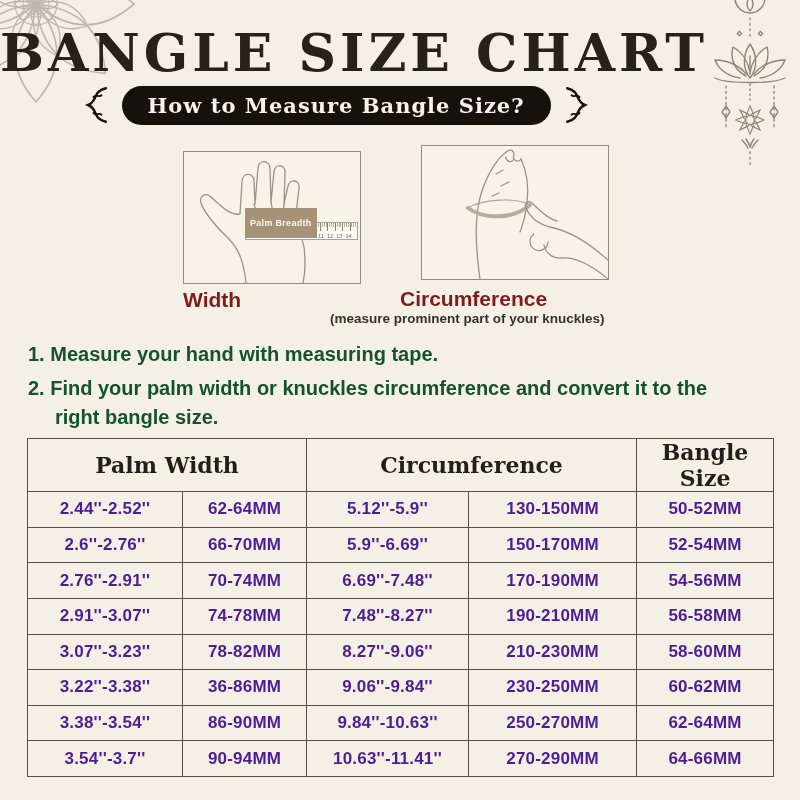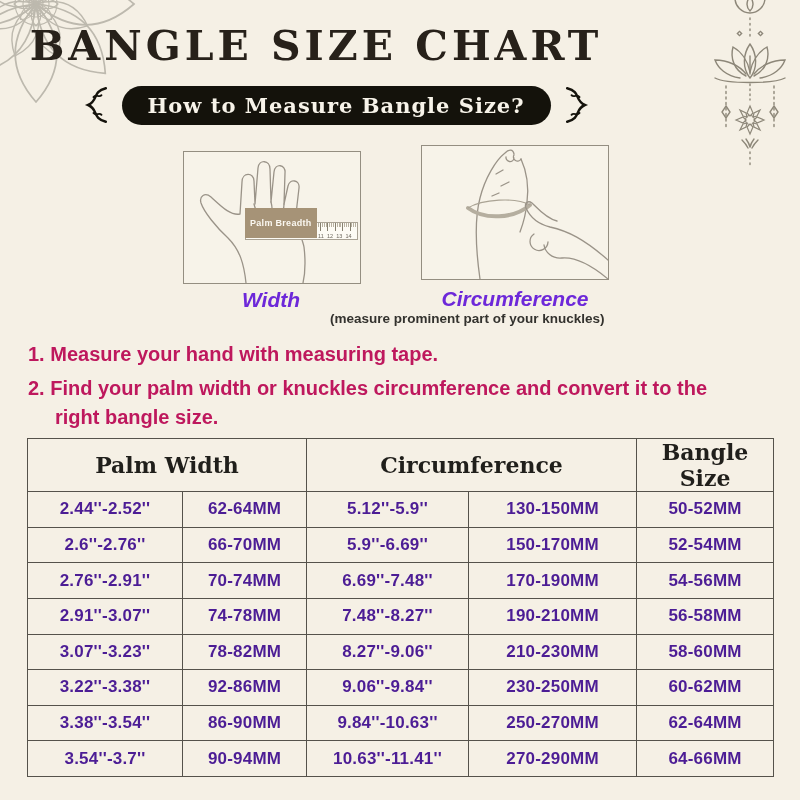--- a/index.html
+++ b/index.html
@@ -12,21 +12,21 @@
   .abs{position:absolute;}
 
   
   #mandala{left:-12px;top:-14px;}
   #lotus-pendant{left:688px;top:-6px;}
 
   
   .title{
     left:0;top:22px;width:632px;text-align:center;
     font-family:"DejaVu Serif","Liberation Serif",serif;
-    font-size:41px;font-weight:700;letter-spacing:4px;color:#27211a;
+    font-size:52px;font-weight:700;letter-spacing:4px;color:#27211a;
     white-space:nowrap;
   }
   .badge-row{
     left:0;top:84px;width:672px;display:flex;align-items:center;justify-content:center;gap:10px;
   }
   .badge-pill{
     background:#14120b;color:#f7f3e9;
     font-family:"DejaVu Serif","Liberation Serif",serif;
     font-size:21px;font-weight:600;letter-spacing:1px;
     padding:7px 26px;border-radius:22px;white-space:nowrap;
@@ -50,33 +50,33 @@
     background-size:100% 8px,100% 4px;
     background-repeat:no-repeat;
   }
   .ruler-numbers{
     position:absolute;left:0;right:0;bottom:0.5px;
     font-size:5.5px;color:#6d675c;text-align:left;
     padding-left:1px;word-spacing:1.6px;white-space:nowrap;
   }
 
   .caption{
-    font-size:21px;font-weight:700;color:#6d28d9;text-align:center;white-space:nowrap;font-style:italic;
+    font-size:21px;font-weight:700;color:#7f1d1d;white-space:nowrap;
   }
   #caption-width{left:183px;top:288px;width:176px;}
   #caption-circ{left:400px;top:287px;width:230px;}
   .caption-note{
     left:330px;top:311px;width:370px;text-align:left;
     font-size:13.5px;font-weight:700;color:#33322e;white-space:nowrap;
   }
 
   
   .instructions{
     left:28px;top:340px;width:714px;
-    font-size:20px;font-weight:700;color:#be185d;line-height:1.42;
+    font-size:20px;font-weight:700;color:#14532d;line-height:1.42;
   }
   .instruction{padding-left:27px;text-indent:-27px;margin-bottom:6px;}
 
   
   table.size-table{
     position:absolute;left:27px;top:438px;width:746px;height:339px;
     border-collapse:collapse;table-layout:fixed;padding-left:44px;
   }
   .size-table th,.size-table td{
     border:1.6px solid#55524b;text-align:center;vertical-align:middle;padding:0;
@@ -278,21 +278,21 @@
     </tr>
     <tr>
       <td>3.07''-3.23''</td>
       <td>78-82MM</td>
       <td>8.27''-9.06''</td>
       <td>210-230MM</td>
       <td>58-60MM</td>
     </tr>
     <tr>
       <td>3.22''-3.38''</td>
-      <td>92-86MM</td>
+      <td>36-86MM</td>
       <td>9.06''-9.84''</td>
       <td>230-250MM</td>
       <td>60-62MM</td>
     </tr>
     <tr>
       <td>3.38''-3.54''</td>
       <td>86-90MM</td>
       <td>9.84''-10.63''</td>
       <td>250-270MM</td>
       <td>62-64MM</td>

